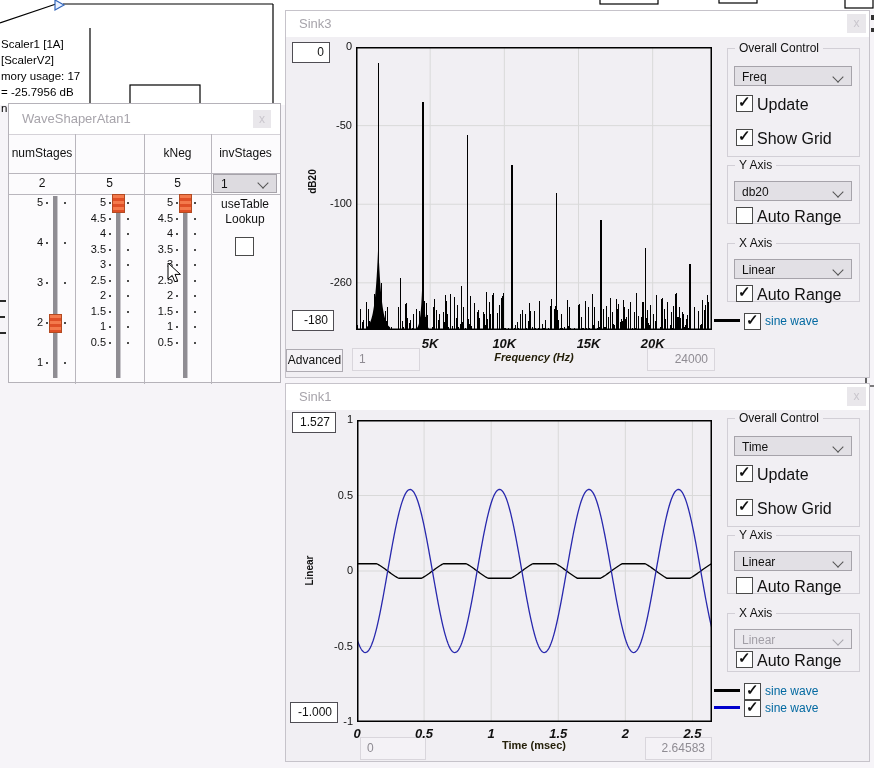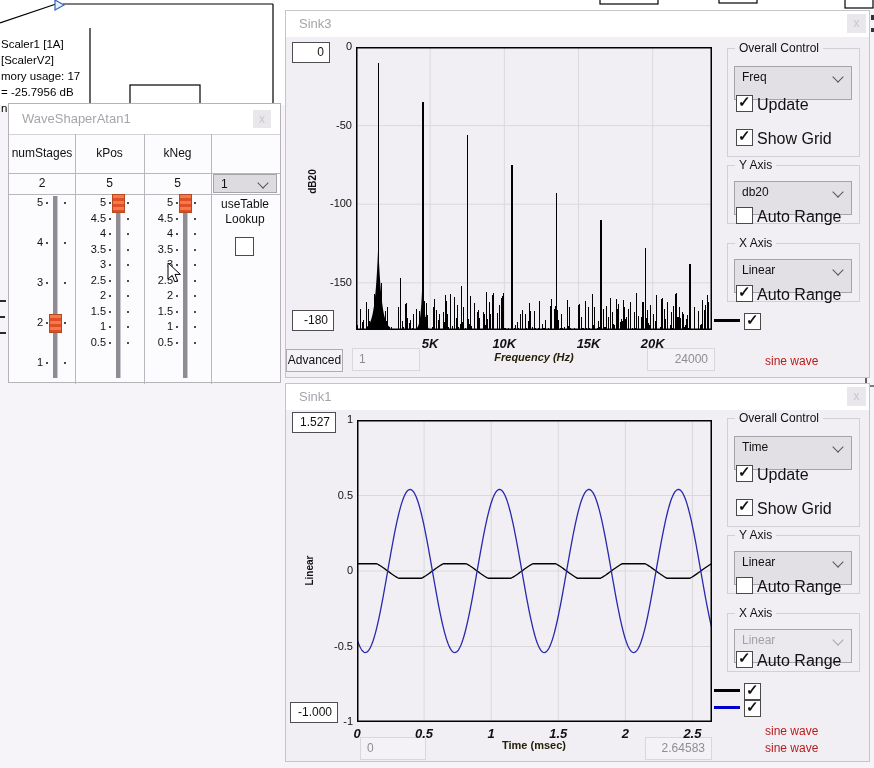--- a/index.html
+++ b/index.html
@@ -16,21 +16,21 @@
     font-size:12px;color:#111;text-align:right;padding-right:5px;line-height:19px;}
   .field{position:absolute;background:#f4f2f6;border:1px solid #d9d6dc;box-sizing:border-box;
     font-size:12px;color:#8f8c93;line-height:21px;padding:0 6px;}
   .field.right{text-align:right;}
   .btn{position:absolute;background:#f4f2f6;border:1px solid #aeabb2;box-sizing:border-box;
     font-size:12px;color:#111;text-align:center;line-height:21px;}
   
   .grp{position:absolute;border:1px solid #d2cfd6;box-sizing:border-box;}
   .glabel{position:absolute;top:-8px;left:7px;background:#f1eff3;padding:0 4px;font-size:12px;color:#111;white-space:nowrap;}
   
-  .dd{position:absolute;height:34px;background:#e2e0e5;border:1px solid #a6a3aa;box-sizing:border-box;}
+  .dd{position:absolute;height:20px;background:#e2e0e5;border:1px solid #a6a3aa;box-sizing:border-box;}
   .dd .val{position:absolute;left:7px;top:3px;font-size:12px;color:#111;}
   .dd .chev{position:absolute;right:9px;top:6px;width:7px;height:7px;
     border-right:1.5px solid #555;border-bottom:1.5px solid #555;transform:rotate(45deg);}
   .dd.disabled{background:#ebe9ee;}
   .dd.disabled .val{color:#a29fa7;}
   .dd.disabled .chev{border-color:#a8a5ac;}
   
   .cb{position:absolute;width:15px;height:15px;background:#fff;border:1px solid#4a4a4a;box-sizing:content-box;}
   .cb.on::after{content:"\2713";position:absolute;left:1px;top:-3px;font-size:15px;font-weight:bold;color:#111;}
   .cblabel{position:absolute;font-size:16px;color:#111;white-space:nowrap;}
@@ -45,21 +45,21 @@
   .ws-vline{position:absolute;width:1px;background:#b9b6bd;top:30px;height:250px;}
   .ws-hline{position:absolute;height:1px;background:#b9b6bd;left:0;width:271px;}
   .ws-head{position:absolute;top:30px;height:39px;line-height:39px;text-align:center;font-size:12px;color:#111;}
   .ws-val{position:absolute;top:69px;height:21px;line-height:21px;text-align:center;font-size:12px;color:#111;}
   .slider-col{position:absolute;top:90px;height:190px;}
   .tick-label{position:absolute;font-size:11px;color:#111;text-align:right;}
   .tick-dot{position:absolute;width:2px;height:2px;background:#4c4c4c;}
   .track{position:absolute;width:4px;background:#8f8d93;border-right:1px solid #c9c7cc;}
   .handle{position:absolute;width:13px;height:19px;border:1px solid #b34a22;box-sizing:border-box;
     background:repeating-linear-gradient(180deg,#f3custom 0);}
-  .legend-row-label{position:absolute;font-size:12px;color:#b91c1c;white-space:nowrap;margin-top:40px;}
+  .legend-row-label{position:absolute;font-size:12px;color:#0369a1;white-space:nowrap;}
   .swatch{position:absolute;height:3px;width:26px;}
   .fragment{position:absolute;background:#2a2a2a;}
   .bgtext{position:absolute;left:1px;top:36px;font-size:11.5px;line-height:16px;color:#000;white-space:pre;}
 </style>
 </head>
 <body>
 
 <div id="root">
 
   <svg class="abs" width="874" height="768" style="left:0;top:0">
@@ -563,22 +563,22 @@
       <span class="closebtn" style="left:244px;top:6px;width:18px;height:18px;line-height:18px;">x</span>
     </div>
     <div class="ws-hline" style="top:30px;background:#d5d2d8;"></div>
     <div class="ws-hline" style="top:69px;"></div>
     <div class="ws-hline" style="top:90px;"></div>
     <div class="ws-vline" style="left:66px;"></div>
     <div class="ws-vline" style="left:135px;"></div>
     <div class="ws-vline" style="left:202px;"></div>
 
     <div class="ws-head" style="left:0;width:66px;">numStages</div>
-    <div class="ws-head" style="left:66px;width:69px;">kPos</div>
     <div class="ws-head" style="left:135px;width:67px;">kNeg</div>
+    <div class="ws-head" style="left:202px;width:69px;">invStages</div>
 
     <div class="ws-val" style="left:0;width:66px;">2</div>
     <div class="ws-val" style="left:66px;width:69px;">5</div>
     <div class="ws-val" style="left:135px;width:67px;">5</div>
 
     <div class="dd" style="left:204px;top:70px;width:64px;height:19px;background:#dddbe0;">
       <span class="val" style="top:2px;">1</span>
       <span class="chev" style="top:4px;"></span>
     </div>
     <div style="position:absolute;left:203px;top:93px;width:66px;text-align:center;font-size:12px;color:#111;line-height:15px;">useTable Lookup</div>
@@ -686,21 +686,21 @@
     <div class="swatch" style="left:714px;top:706px;background:#0000cc;"></div>
     <div class="cb on" style="left: 744px; top: 700px; position: absolute;"></div>
     <div class="legend-row-label" style="left:765px;top:701px;">sine wave</div>
     <div class="xtick" style="left:408.1666666666667px;top:336px;">5K</div>
     <div class="xtick" style="left:482.33333333333337px;top:336px;">10K</div>
     <div class="xtick" style="left:556.5px;top:336px;text-align:right;">15K</div>
     <div class="xtick" style="left:630.6666666666667px;top:336px;">20K</div>
     <div class="ytick" style="left:304px;top:40px;">0</div>
     <div class="ytick" style="left:304px;top:118.61111111111111px;">-50</div>
     <div class="ytick" style="left:304px;top:197.22222222222223px;">-100</div>
-    <div class="ytick" style="left:304px;top:275.83333333333337px;">-150</div>
+    <div class="ytick" style="left:304px;top:275.83333333333337px;">-260</div>
     <div class="xtick" style="left:335px;top:726px;">0</div>
     <div class="xtick" style="left:402.08669869190385px;top:726px;">0.5</div>
     <div class="xtick" style="left:469.1733973838077px;top:726px;">1</div>
     <div class="xtick" style="left:536.2600960757115px;top:726px;">1.5</div>
     <div class="xtick" style="left:603.3467947676154px;top:726px;">2</div>
     <div class="xtick" style="left:670.4334934595192px;top:726px;">2.5</div>
     <div class="ytick" style="left:305px;top:413px;">1</div>
     <div class="ytick" style="left:305px;top:488.5px;">0.5</div>
     <div class="ytick" style="left:305px;top:564px;">0</div>
     <div class="ytick" style="left:305px;top:639.5px;">-0.5</div>

